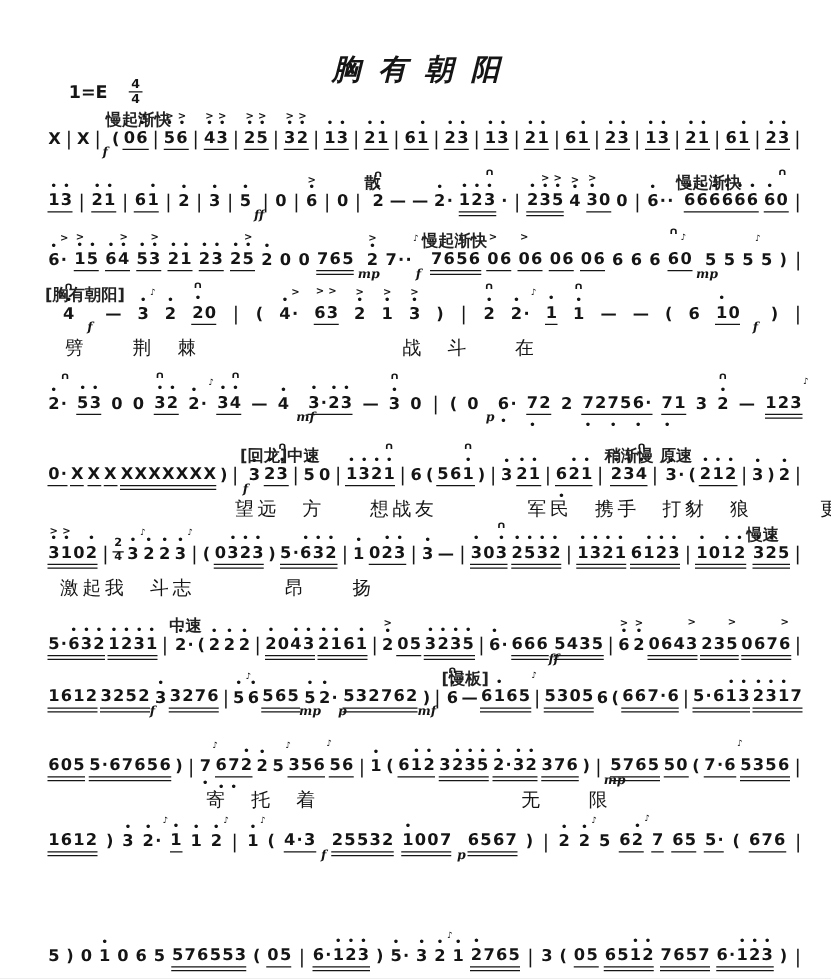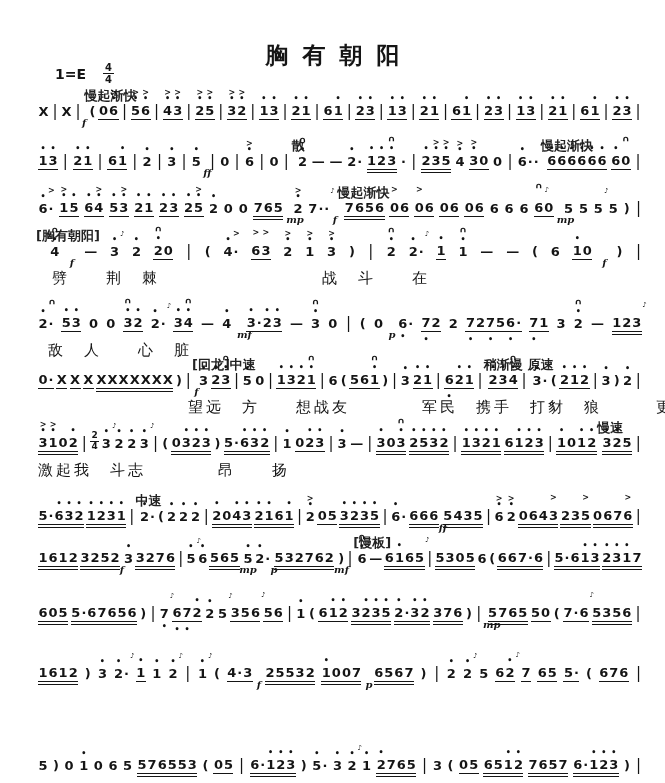--- a/index.html
+++ b/index.html
@@ -1,19 +1,19 @@
 <!DOCTYPE html>
 <html><head>
 <meta charset="utf-8">
 <style>
   html,body{margin:0;padding:0;background:#d9d9d9;}
   .page{position:relative;width:665px;height:783px;background:#ffffff;overflow:hidden;
         font-family:"DejaVu Sans",sans-serif;color:#151515;}
   .title{position:absolute;top:40px;left:0;right:0;text-align:center;
-         font-size:23px;font-weight:bold;letter-spacing:14px;text-indent:14px;}
+         font-size:23px;font-weight:bold;letter-spacing:14px;text-indent:14px;font-style:italic;}
   .keysig{position:absolute;top:62px;left:55px;display:flex;align-items:center;gap:17px;
           font-size:14px;font-weight:bold;}
   .frac{display:inline-flex;flex-direction:column;align-items:center;font-size:10px;
         line-height:1.1;font-weight:bold;}
   .frac .ft{border-bottom:1px solid #151515;padding:0 2px;}
   .mline{position:absolute;left:38px;width:604px;}
   .notation{display:flex;justify-content:space-between;align-items:flex-end;height:24px;}
   .tok{position:relative;display:inline-flex;font-size:13px;font-weight:700;line-height:17px;}
   .tok.u1,.tok.u2{border-bottom:1.6px solid #151515;}
   .tok.u2::after{content:"";position:absolute;left:0;right:0;bottom:-3.5px;border-top:1.6px solid #151515;}
@@ -557,21 +557,20 @@
         </span>
         <span class="tok">
           <span class="cell">—</span>
         </span>
         <span class="tok u2">
           <span class="cell">1</span>
           <span class="cell">2</span>
           <span class="cell">3<span class="grm">♪</span></span>
         </span>
       </div>
-      <div class="lyr" style="margin-left:10px">敌　人　　心　脏</div>
     </div>
   <div class="mline" style="top:365px">
       <div class="notation">
         <span class="tok u1">
           <span class="cell">0</span>
           <span class="cell">·</span>
         </span>
         <span class="tok u1">
           <span class="cell">X</span>
         </span>
@@ -785,21 +784,21 @@
         <span class="floating lbl">
           <span class="">慢速</span>
         </span>
         <span class="tok u2">
           <span class="cell">3<span class="dtop">•</span></span>
           <span class="cell">2<span class="dtop">•</span></span>
           <span class="cell">5</span>
         </span>
         <span class="tok bar">|</span>
       </div>
-      <div class="lyr" style="">激起我　斗志　　　　昂　　扬</div>
+      <div class="lyr" style="margin-left:10px">激起我　斗志　　　　昂　　扬</div>
     </div>
   <div class="mline" style="top:501px">
       <div class="notation">
         <span class="tok u2">
           <span class="cell">5</span>
           <span class="cell">·</span>
           <span class="cell">6<span class="dtop">•</span></span>
           <span class="cell">3<span class="dtop">•</span></span>
           <span class="cell">2<span class="dtop">•</span></span>
         </span>
@@ -1117,20 +1116,21 @@
           <span class="cell">6<span class="grm">♪</span></span>
         </span>
         <span class="tok u2">
           <span class="cell">5</span>
           <span class="cell">3</span>
           <span class="cell">5</span>
           <span class="cell">6</span>
         </span>
         <span class="tok bar">|</span>
       </div>
+      <div class="lyr" style="margin-left:127px">寄　托　着　　　　　　　　　无　　限</div>
     </div>
   <div class="mline" style="top:658px">
       <div class="notation">
         <span class="tok u2">
           <span class="cell">1</span>
           <span class="cell">6</span>
           <span class="cell">1</span>
           <span class="cell">2</span>
         </span>
         <span class="tok">

